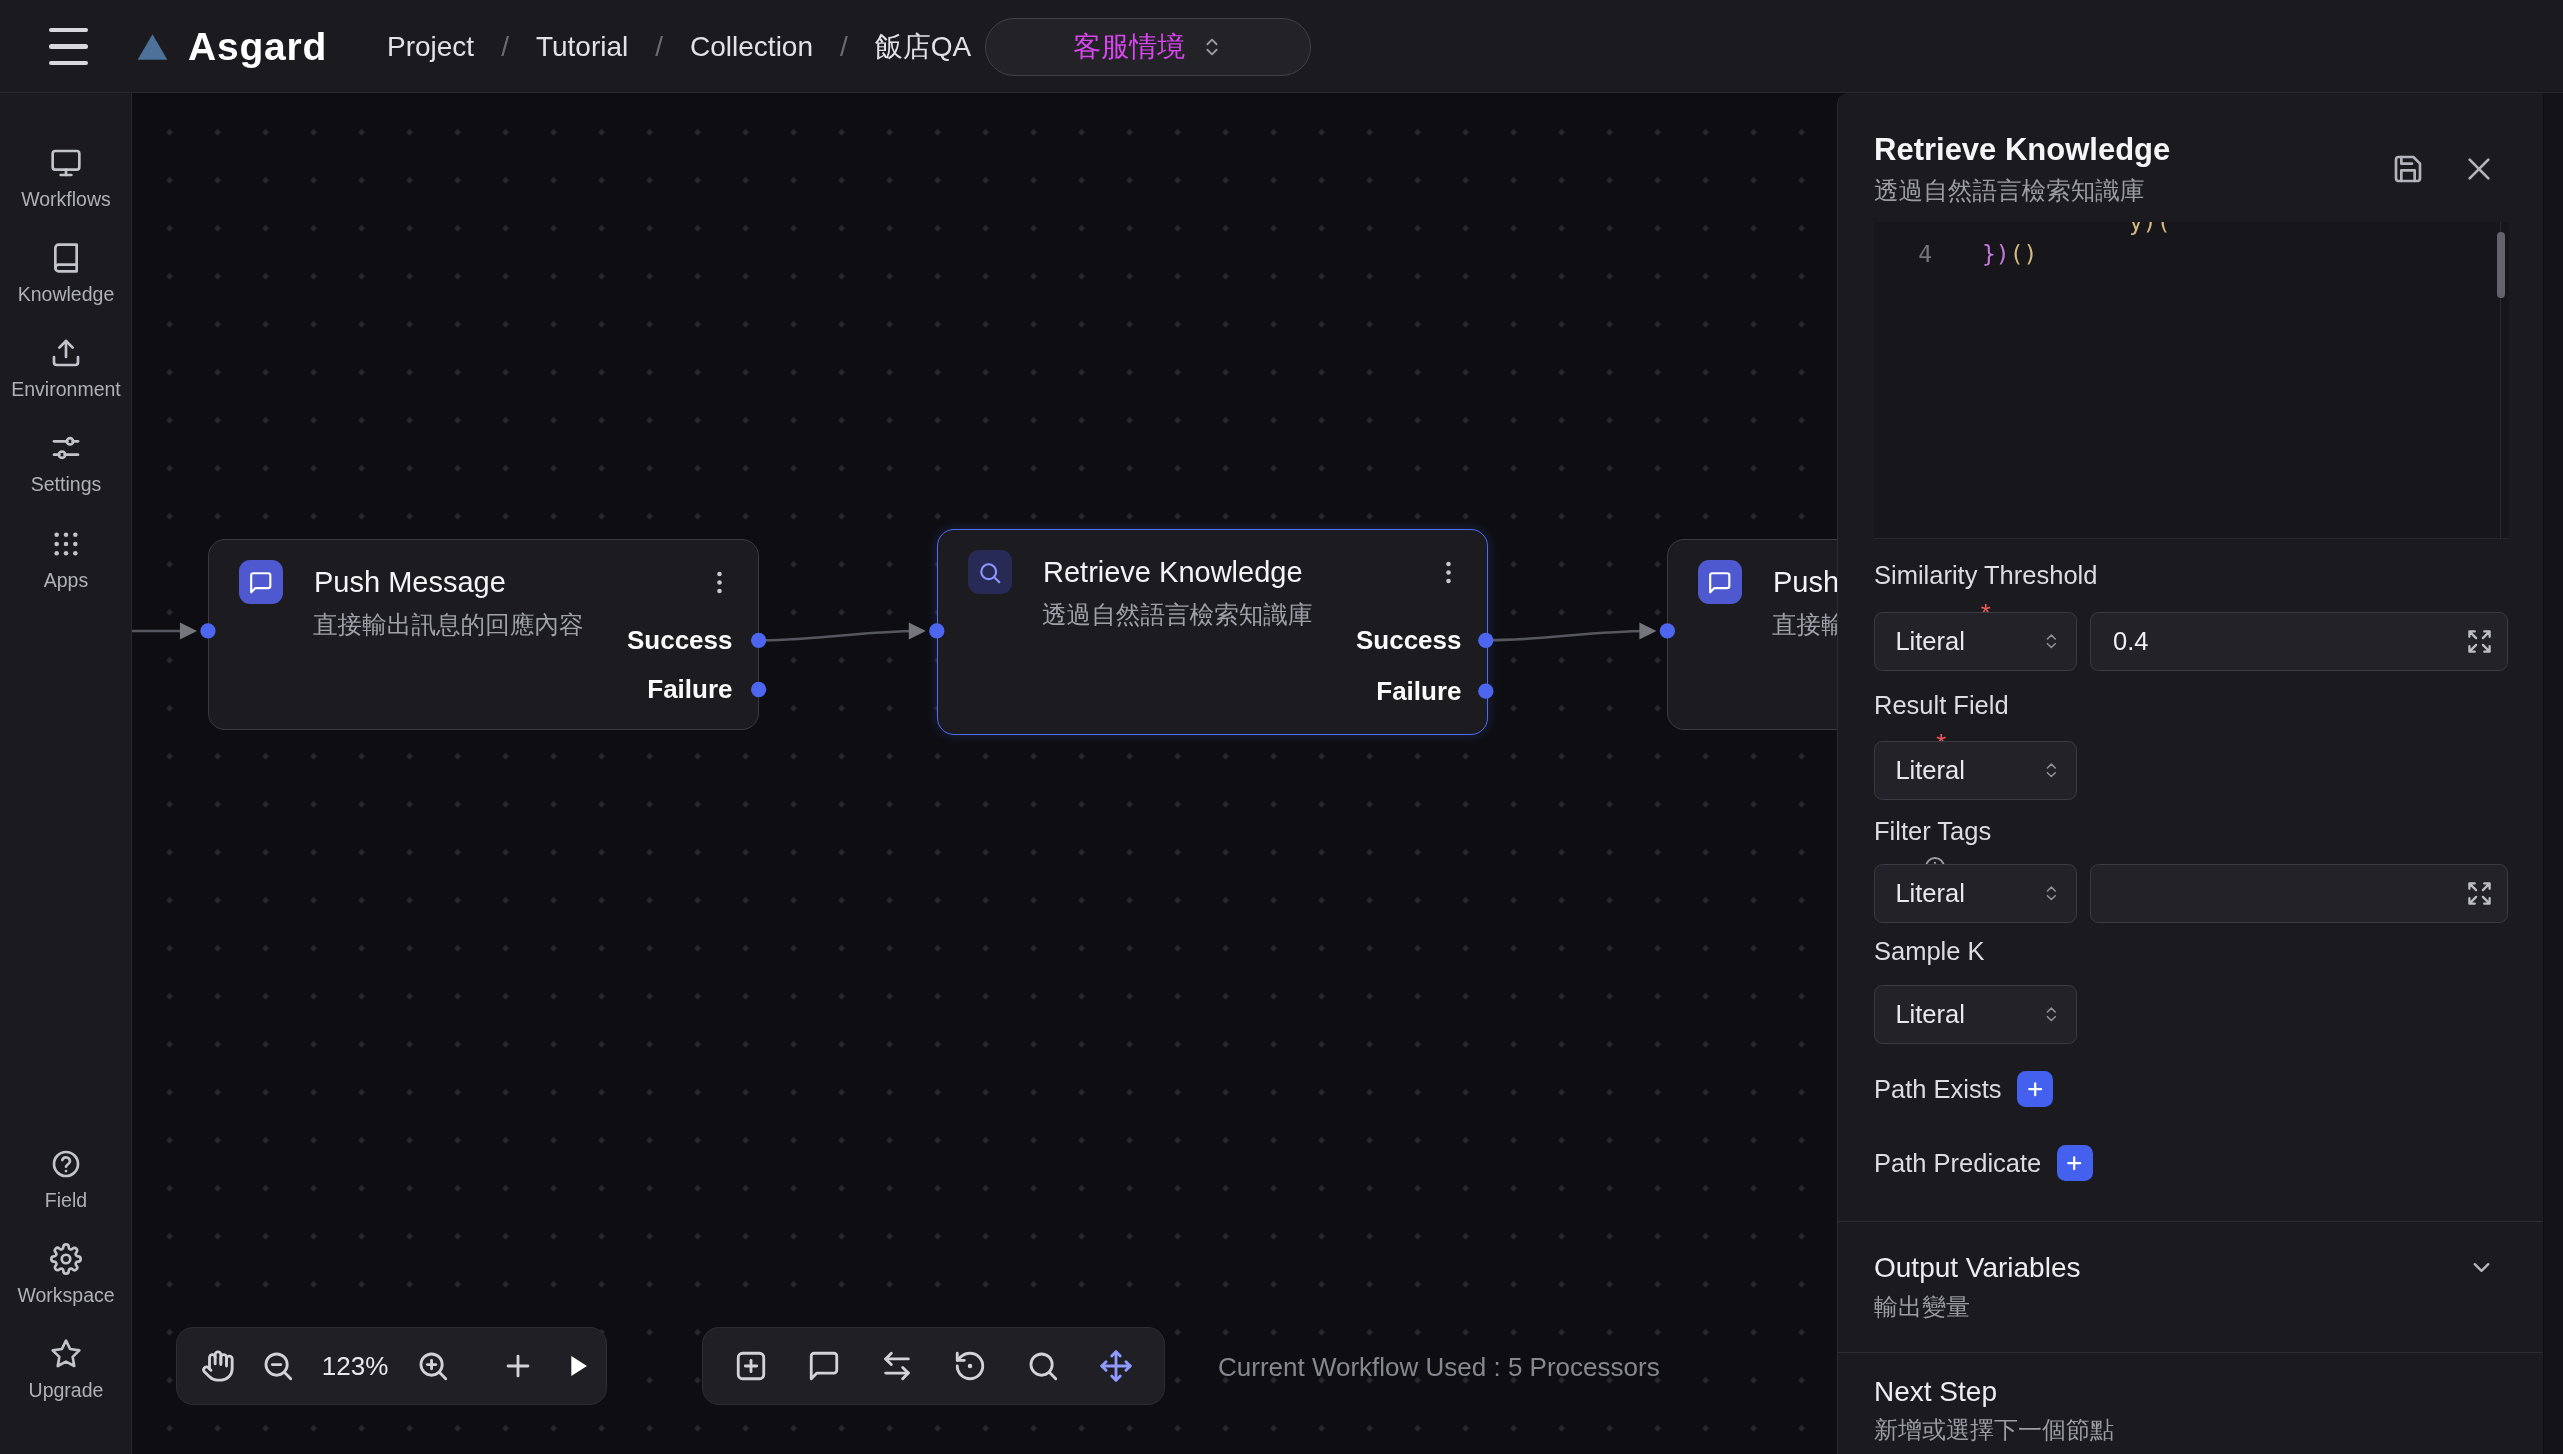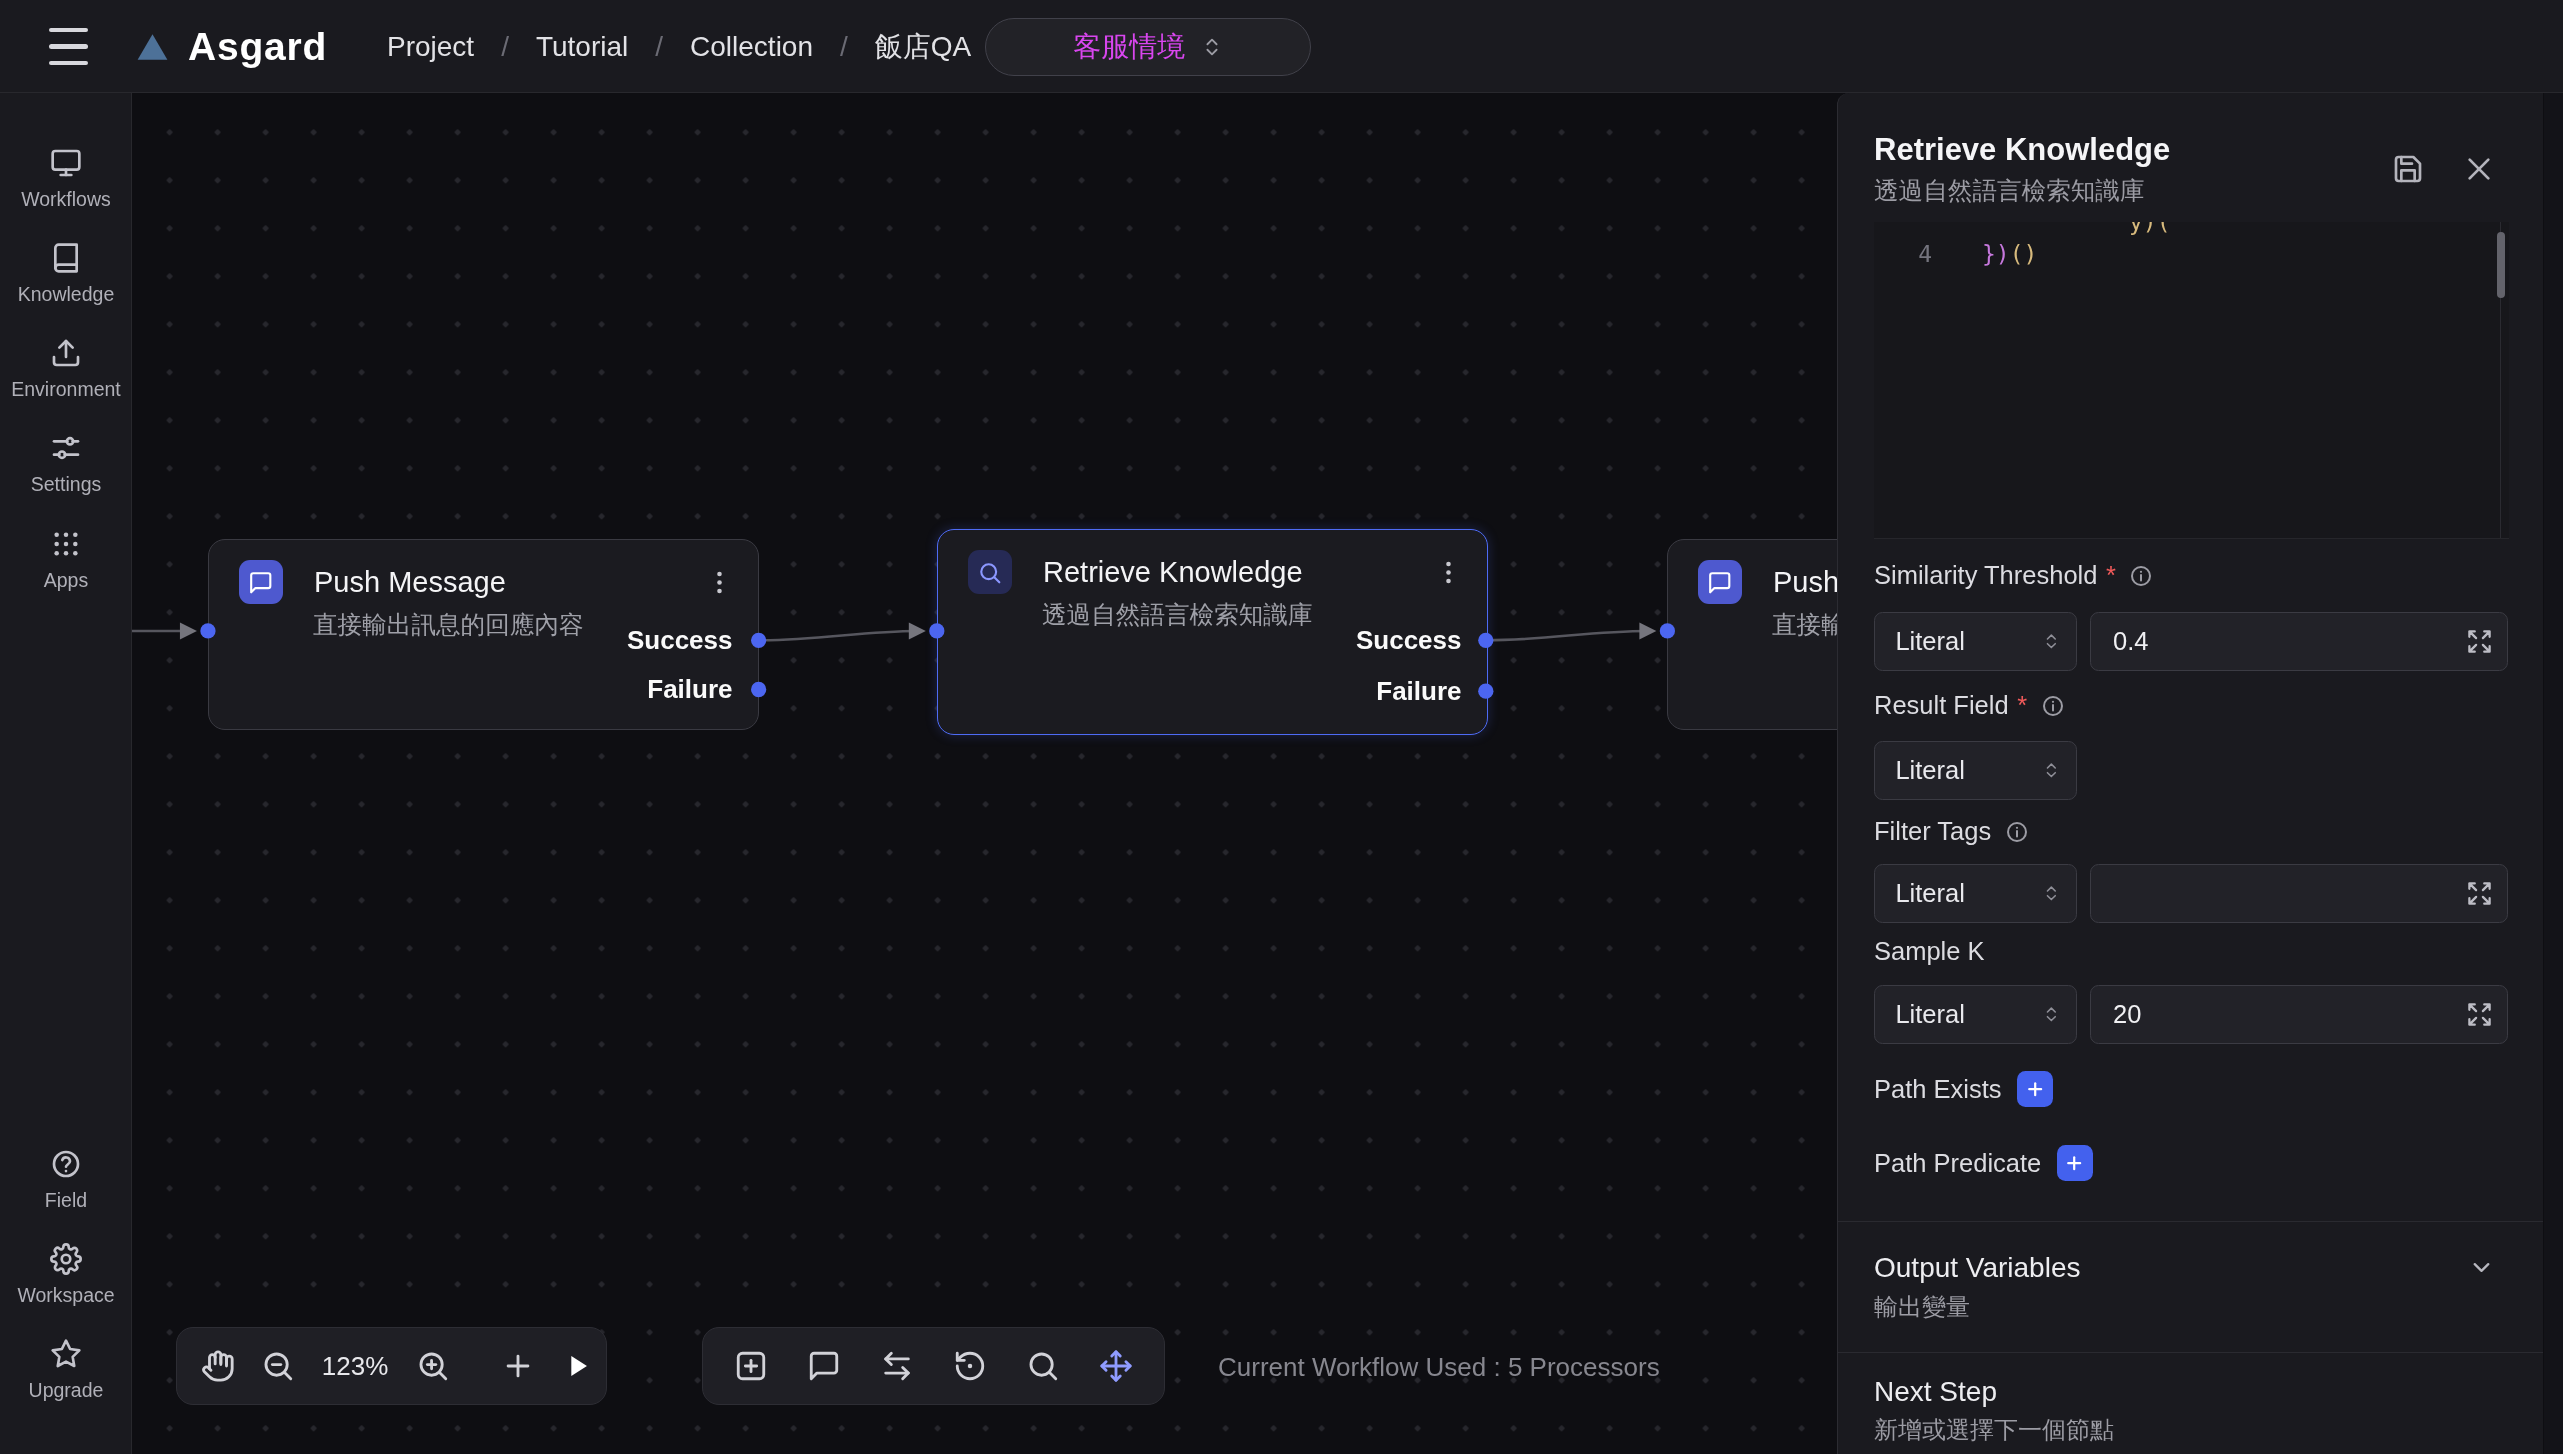--- a/index.html
+++ b/index.html
@@ -87,21 +87,21 @@
   .code-box { position:absolute; left:36px; top:129px; width:635px; height:317px; overflow:hidden;
               background:#17171b; border-bottom:0.8px solid #26262b; font-family:"DejaVu Sans Mono", monospace; }
   .code-partial { position:absolute; top:-12.7px; left:255px; font-size:23px; color:#d7ba7d; }
   .code-line { position:absolute; top:18.7px; left:0; font-size:23px; display:flex; }
   .code-num  { display:inline-block; width:58px; text-align:right; color:#74747e; }
   .code-txt  { margin-left:50px; }
   .tok-a { color:#c678dd; } .tok-b { color:#d7ba7d; }
   .code-track { position:absolute; right:7.6px; top:0; bottom:0; width:1.7px; background:#2b2b31; }
   .code-thumb { position:absolute; right:4.2px; top:10.2px; width:7.6px; height:66px; border-radius:4.2px; background:#63636b; }
 
-  .f-label { position:absolute; left:36px; font-size:25.5px; color:#dcdce1; display:flex; align-items:center; gap:8.5px; }
+  .f-label { position:absolute; left:36px; font-size:25.5px; color:#dcdce1; display:flex; align-items:center; gap:8.5px;flex-direction:column; }
   .f-label .req { color:#f05a5a; font-size:25.5px; }
   .f-label svg { width:24px; height:24px; color:#9c9ca4; margin-left:5.1px; }
   .f-row { position:absolute; left:0; width:706px; height:59px; }
   .mode-select { position:absolute; left:36px; width:203px; height:59px; background:#222228; border:0.8px solid #3b3b43;
                  border-radius:8.5px; display:flex; align-items:center; padding:0 15.3px 0 20.4px; cursor:pointer; }
   .mode-select .mode-txt { font-size:25.5px; color:#e9e9ed; flex:1; }
   .mode-select svg { width:18.7px; height:18.7px; color:#8f8f98; }
   .value-input { position:absolute; left:252px; width:418px; height:59px; background:#222228; border:0.8px solid #3b3b43;
                  border-radius:8.5px; display:flex; align-items:center; padding:0 13.6px 0 22px; cursor:text; }
   .value-input .val { font-size:25.5px; color:#f0f0f3; flex:1; white-space:nowrap; overflow:hidden; }
@@ -477,29 +477,20 @@
       <span>Sample K</span>
     </div>
     <div class="f-row row4">
       <div class="mode-select">
         <span class="mode-txt">Literal</span>
         <svg class="ic" viewBox="0 0 24 24">
             <path d="m7 9 5-5 5 5"></path>
             <path d="m7 15 5 5 5-5"></path>
           </svg>
       </div>
-      <div class="value-input">
-        <span class="val">20</span>
-        <svg class="ic" viewBox="0 0 24 24">
-          <path d="m21 21-6-6m6 6v-4.8m0 4.8h-4.8"></path>
-            <path d="M3 16.2V21m0 0h4.8M3 21l6-6"></path>
-          <path d="M21 7.8V3m0 0h-4.8M21 3l-6 6"></path>
-            <path d="M3 7.8V3m0 0h4.8M3 3l6 6"></path>
-        </svg>
-      </div>
     </div>
 
     <div class="adder adder1">
       <span class="a-lbl">Path Exists</span>
       <button class="plus-btn">
         <svg class="ic" viewBox="0 0 24 24" style="stroke-width:2.6">
           <line x1="12" y1="5" x2="12" y2="19"></line>
             <line x1="5" y1="12" x2="19" y2="12"></line>
         </svg>
       </button>

